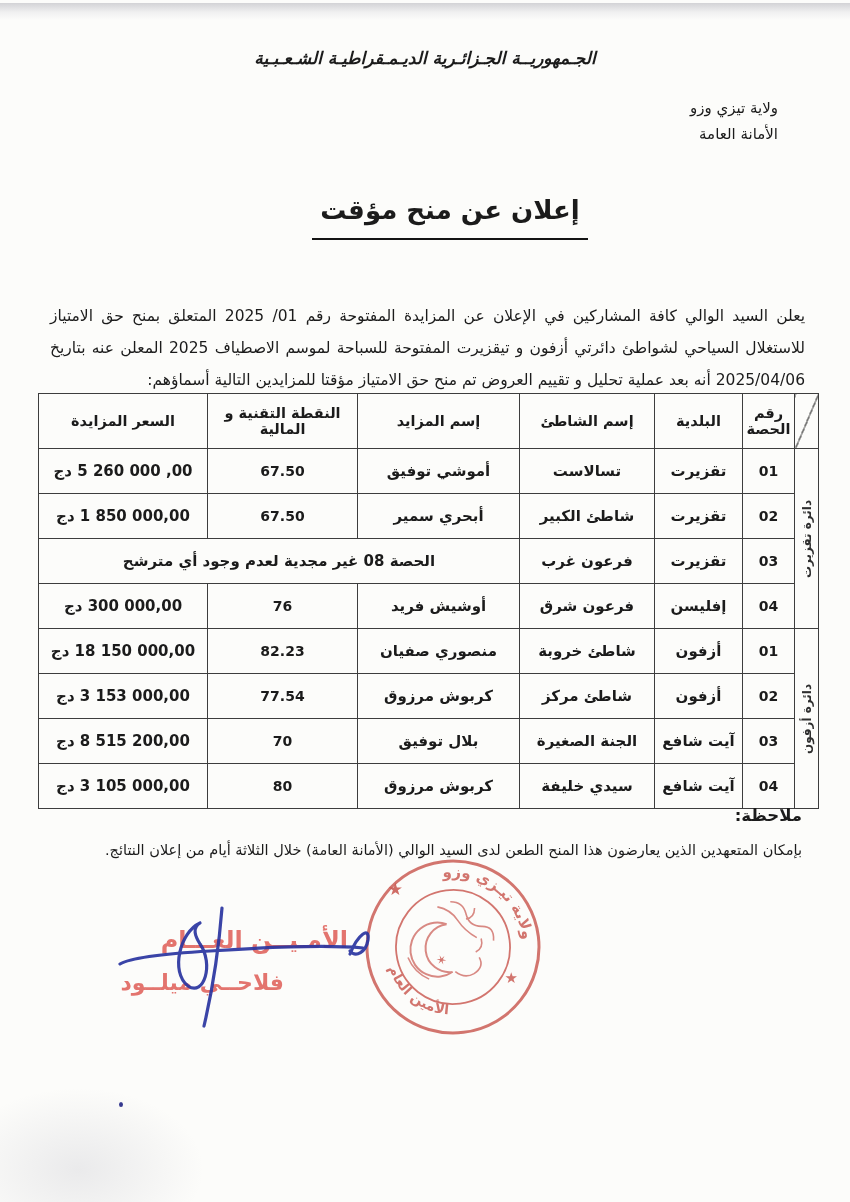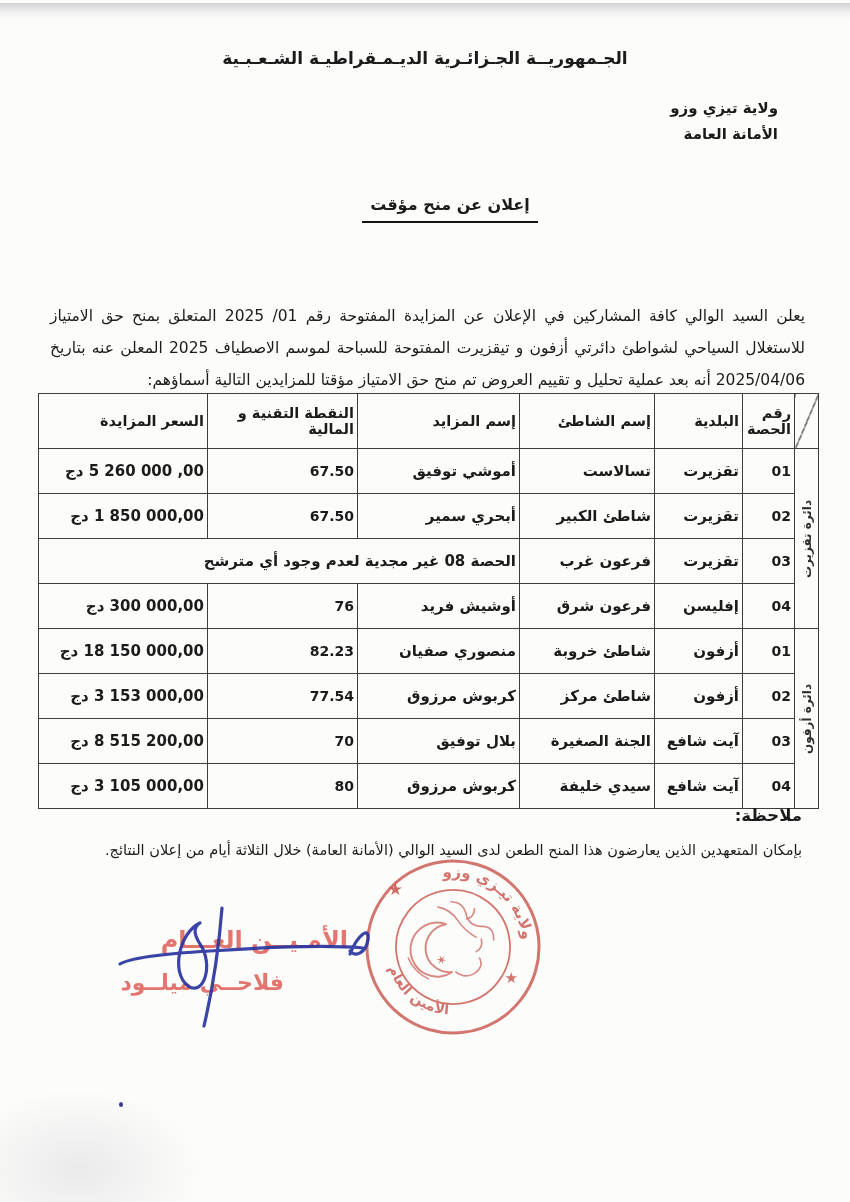--- a/index.html
+++ b/index.html
@@ -11,35 +11,35 @@
   
   .artifact-top { position:absolute; top:3px; left:0; right:0; height:17px;
     background:linear-gradient(180deg, rgba(115,115,130,.30), rgba(170,170,185,.14) 55%, rgba(255,255,255,0)); }
   .artifact-blob { position:absolute; left:-25px; bottom:-35px; width:230px; height:150px;
     background:radial-gradient(ellipse at 45% 55%, rgba(140,140,158,.16), transparent 70%); }
   .artifact-dot { position:absolute; left:119px; top:1102px; width:4px; height:5px;
     background:#36398f; border-radius:50%; }
 
   
   .republic { position:absolute; top:48px; left:0; right:0; text-align:center;
-    font-size:17px; font-weight:bold; letter-spacing:.5px; }
+    font-size:17px; font-weight:bold; letter-spacing:.5px;font-style:italic; }
   .wilaya-block { position:absolute; top:95px; right:72px; text-align:right;
-    font-size:15px; font-weight:bold; line-height:26px; }
+    font-size:15px; font-weight:normal; line-height:26px; }
 
   .doc-title { position:absolute; top:195px; left:50px; right:0; text-align:center; }
-  .doc-title span { font-size:16px; font-weight:bold; border-bottom:2.5px solid #141414; padding:0 8px 7px; }
+  .doc-title span { font-size:26px; font-weight:bold; border-bottom:2.5px solid #141414; padding:0 8px 13px; }
 
   .intro { position:absolute; top:284px; right:45px; left:50px;
     font-size:15.5px; line-height:32px; text-align:justify; text-align-last:right; }
 
   
   .grant-table { position:absolute; top:393px; left:38px; width:780px;
     border-collapse:collapse; table-layout:fixed; }
   .grant-table th, .grant-table td {
-    border:1.6px solid #3d3d3d; font-weight:bold; text-align:right;
+    border:1.6px solid #3d3d3d; font-weight:bold; text-align:center;
     vertical-align:middle; padding:2px 3px; overflow:visible;margin-left:12px; }
   .grant-table th { font-size:14.5px; height:50px; }
   .grant-table td { font-size:15px; height:40px; }
   .grant-table .num { font-size:14px; }
   .th-score { font-size:13px; }
   .cell-price { text-align:right; padding-right:14px; padding-left:4px; font-size:13.5px; white-space:nowrap; }
   .cell-price .amt { unicode-bidi:isolate; }
   .cell-merged { text-align:right; padding-right:18px; font-size:14.5px; }
   .diag { position:relative; padding:0;
     background:linear-gradient(to top left, transparent 48.6%, #4a4a4a 48.6%, #4a4a4a 51.4%, transparent 51.4%); }

